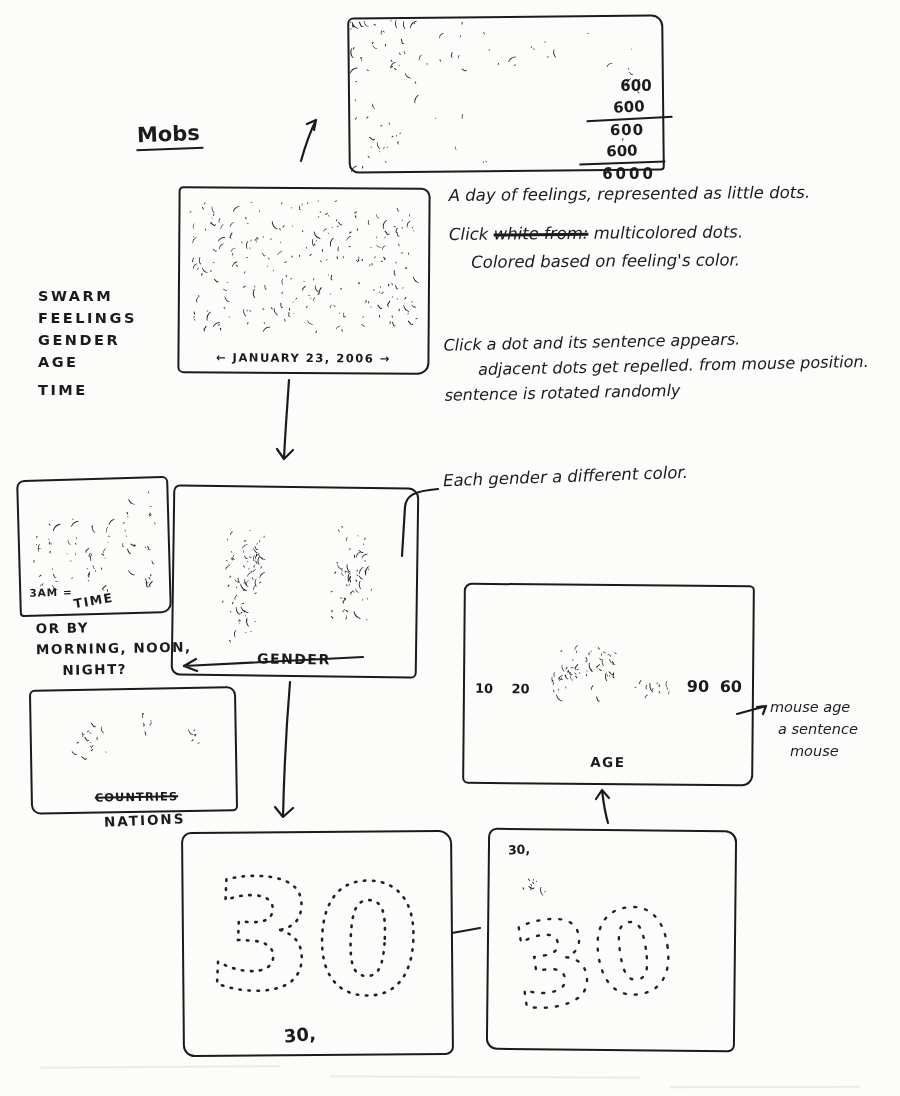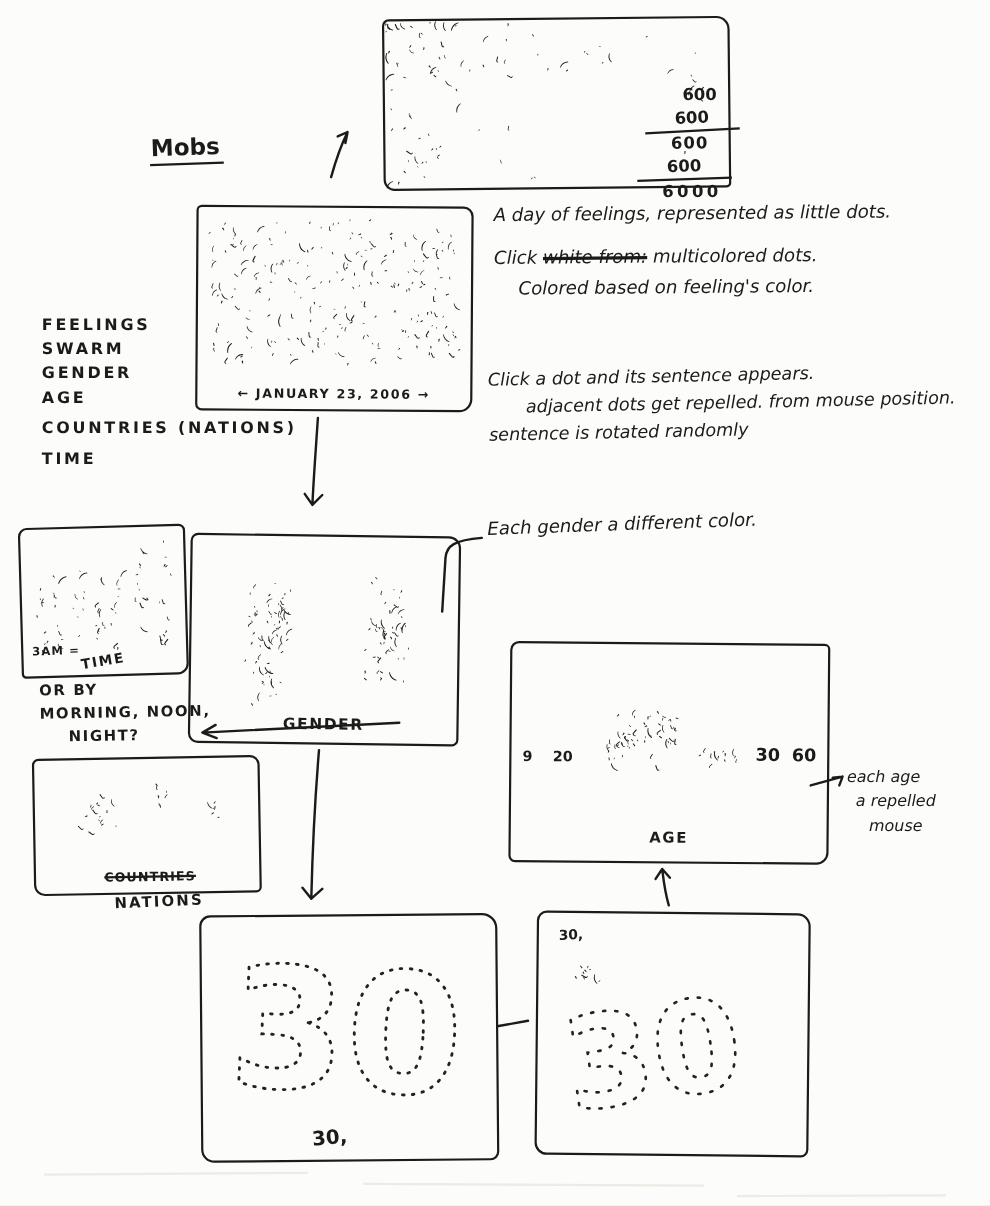--- a/index.html
+++ b/index.html
@@ -430,25 +430,24 @@
         <span class="mark" style="left: 79.5774%; top: 65.1057%; font-size: 10.0845px; transform: rotate(-27deg);">,</span>
         <span class="mark" style="left: 13.8229%; top: 47.599%; font-size: 9.21545px; transform: rotate(-43deg);">ι</span>
         <span class="mark" style="left: 55.9921%; top: 52.0603%; font-size: 10.4623px; transform: rotate(32deg);">ι</span>
         <span class="mark" style="left: 87.0746%; top: 8.48309%; font-size: 7.30223px; transform: rotate(-22deg);">ι</span>
         <span class="mark" style="left: 75.1398%; top: 59.4968%; font-size: 7.1129px; transform: rotate(-36deg);">`</span>
       </div>
     <div class="main-caption">← JANUARY 23, 2006 →</div>
   </div>
 
   <div class="abs dims">
+    <div>SWARM</div>
     <div>FEELINGS</div>
-    <div>SWARM</div>
     <div>GENDER</div>
     <div>AGE</div>
-    <div>COUNTRIES (NATIONS)</div>
     <div>TIME</div>
   </div>
 
   <div class="abs note-feelings script">
     <div class="l1">A day of feelings, represented as little dots.</div>
     <div class="l2">
       <span>Click</span>
       <span class="struck">white from:</span>
       <span>multicolored dots.</span>
     </div>
@@ -793,28 +792,28 @@
         <span class="mark" style="left: 67.5247%; top: 49.6557%; font-size: 10.8845px; transform: rotate(-19deg);">’</span>
         <span class="mark" style="left: 69.835%; top: 47.895%; font-size: 7.28141px; transform: rotate(1deg);">(</span>
         <span class="mark" style="left: 60.4627%; top: 46.6707%; font-size: 7.82599px; transform: rotate(32deg);">ι</span>
         <span class="mark" style="left: 62.6365%; top: 49.2547%; font-size: 7.95084px; transform: rotate(9deg);">ι</span>
         <span class="mark" style="left: 68.8104%; top: 50.5432%; font-size: 9.81303px; transform: rotate(53deg);">`</span>
         <span class="mark" style="left: 62.8225%; top: 53.5838%; font-size: 7.71994px; transform: rotate(48deg);">ι</span>
         <span class="mark" style="left: 59.6391%; top: 48.1894%; font-size: 8.70957px; transform: rotate(43deg);">,</span>
         <span class="mark" style="left: 64.511%; top: 48.6856%; font-size: 6.68952px; transform: rotate(-44deg);">’</span>
         <span class="mark" style="left: 67.8277%; top: 52.2411%; font-size: 9.65499px; transform: rotate(-41deg);">’</span>
       </div>
-    <div class="age-ticks-left">9 20</div>
-    <div class="age-ticks-right">30 60</div>
+    <div class="age-ticks-left">10 20</div>
+    <div class="age-ticks-right">90 60</div>
     <div class="age-caption">AGE</div>
   </div>
 
   <div class="abs note-age script">
-    <div class="l1">each age</div>
-    <div class="l2">a repelled</div>
+    <div class="l1">mouse age</div>
+    <div class="l2">a sentence</div>
     <div class="l3">mouse</div>
   </div>
 
   <div class="box box30-left">
     <svg class="dot30svg" viewBox="0 0 267 221">
       <text x="130" y="158" text-anchor="middle" font-family="DejaVu Sans, sans-serif" font-size="152" font-weight="bold" fill="none" stroke="#222" stroke-width="2.6" stroke-dasharray="1.5 7.5" stroke-linecap="round" transform="rotate(3 130 120)">30</text>
     </svg>
     <div class="box30-left-caption">30,</div>
   </div>
 

